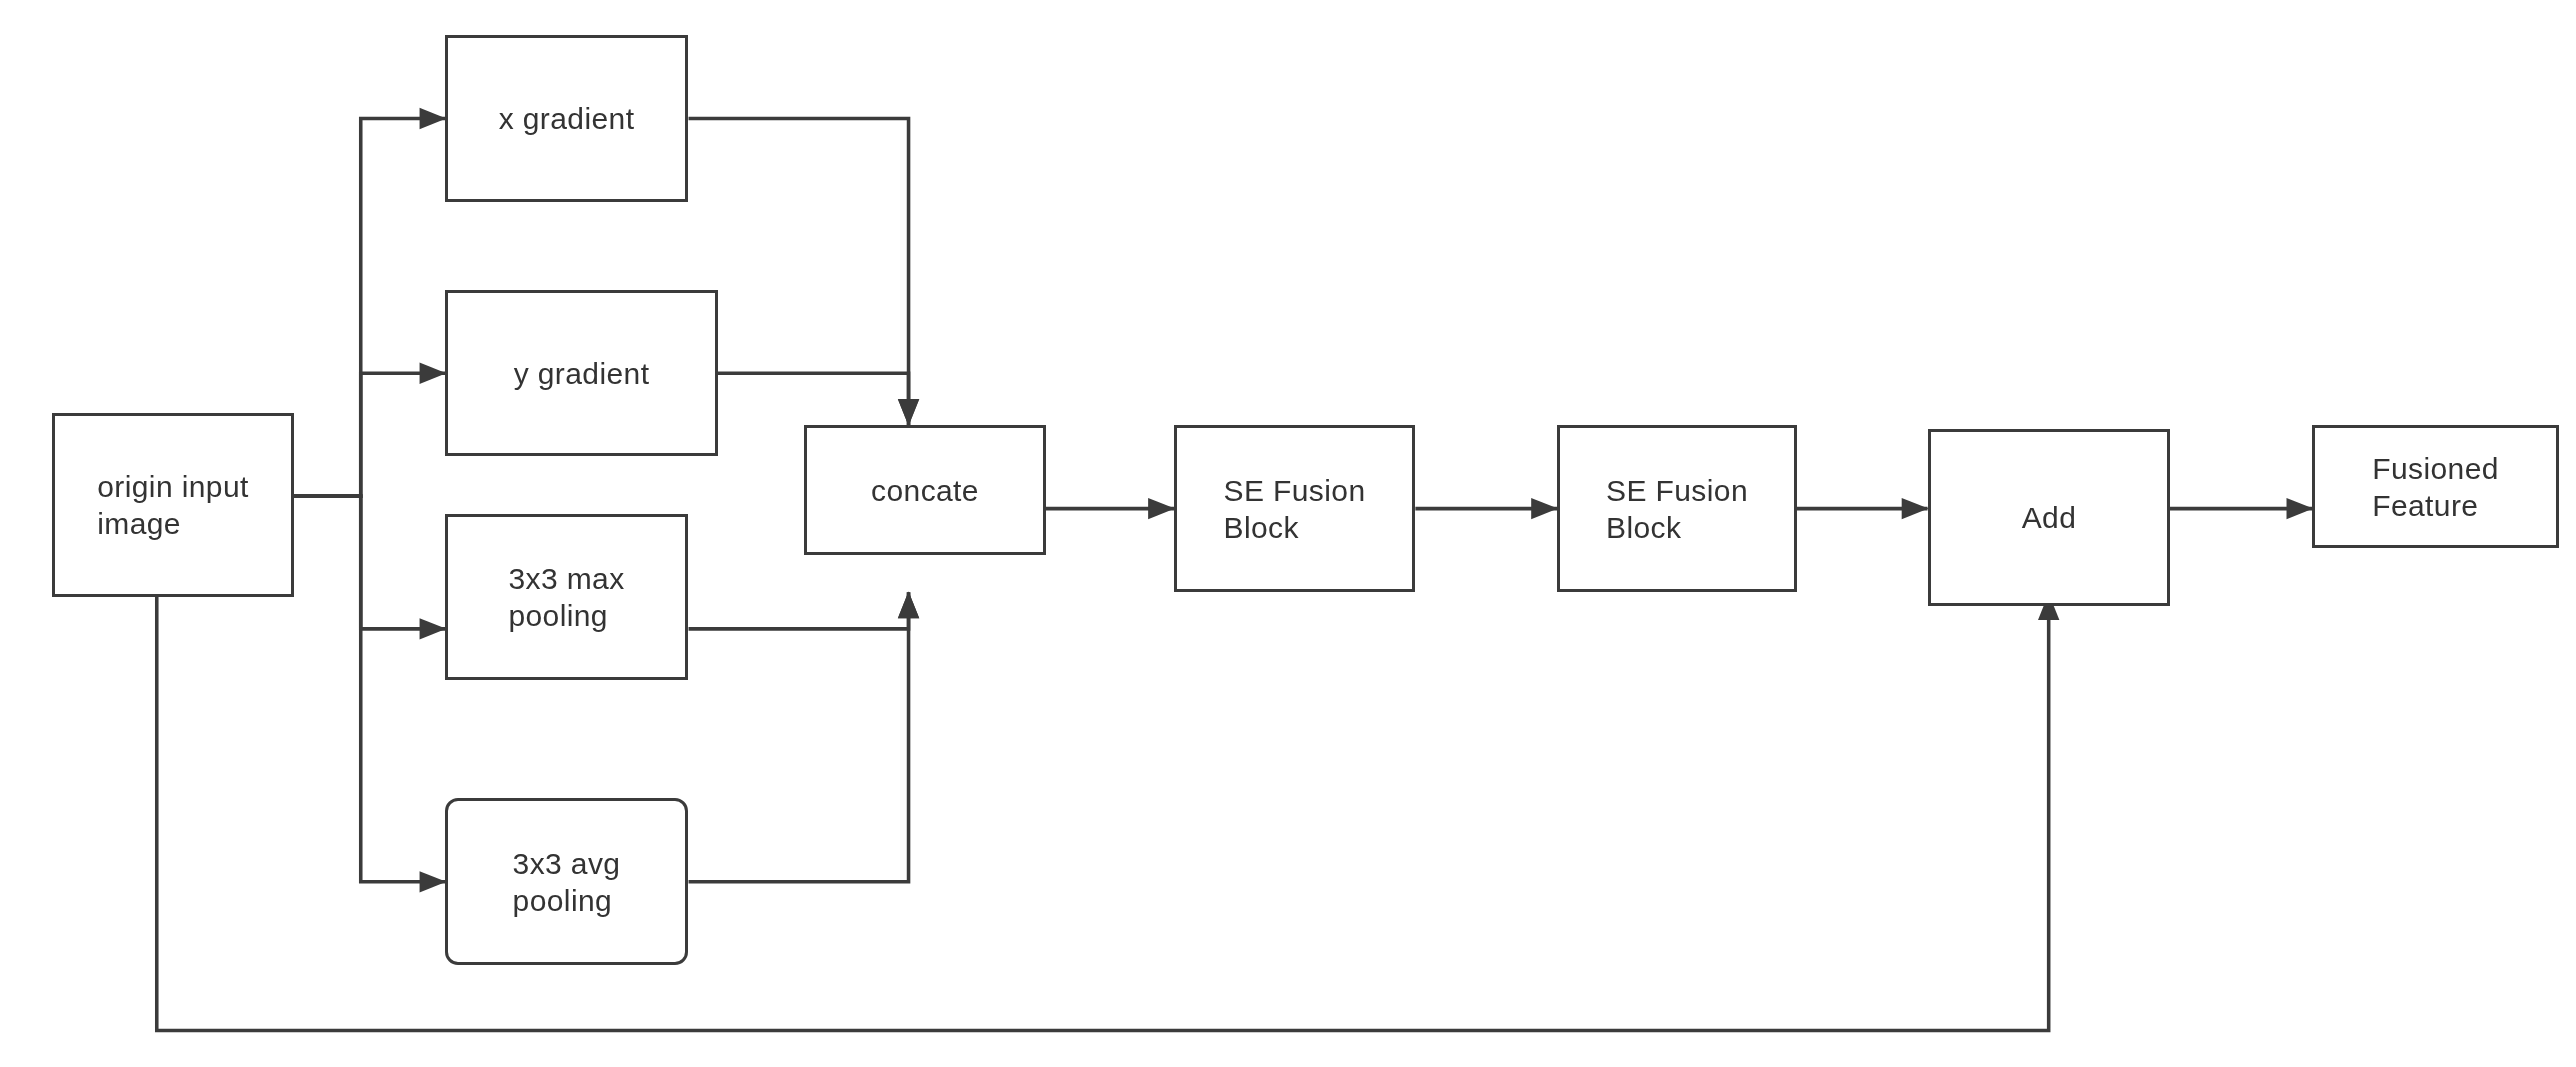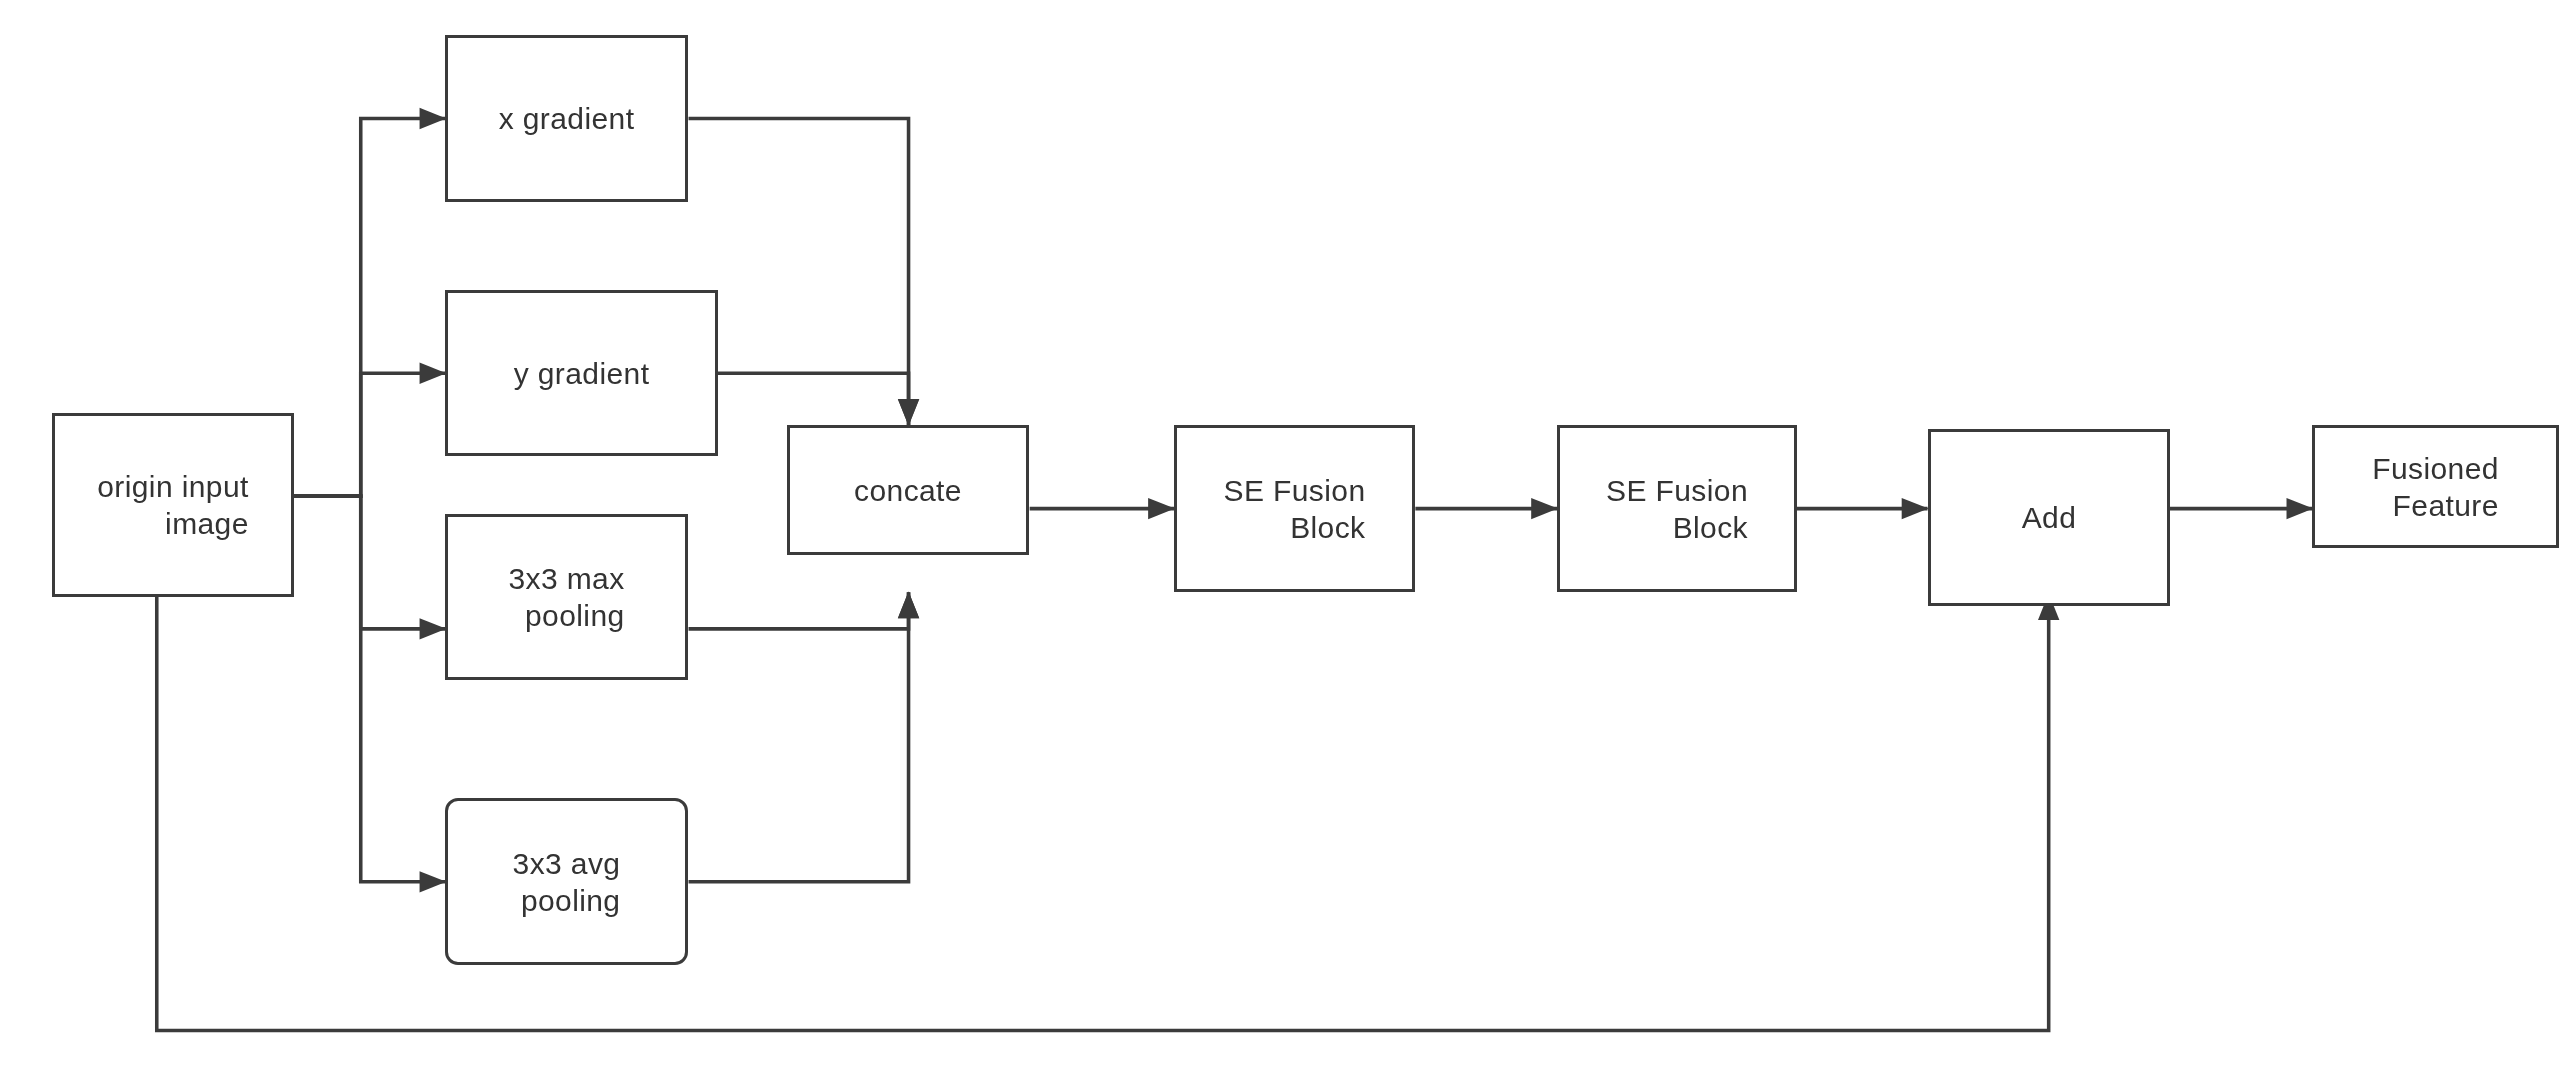--- a/index.html
+++ b/index.html
@@ -25,21 +25,21 @@
     display:block;
   }
   .node{
     position:absolute;
     box-sizing:border-box;
     background:var(--node-fill);
     border:3.6px solid var(--stroke);
     display:flex;
     align-items:center;
     justify-content:center;
-    text-align:right;
+    text-align:left;
   }
   .node .label{
     white-space:pre-line;
     font-size:30px;
     line-height:37px;
     color:var(--text);
     letter-spacing:0.4px;
   }
 </style>
 </head>
@@ -81,21 +81,21 @@
     <span class="label">y gradient</span>
   </div>
   <div class="node" style="left: 445px; top: 514px; width: 243px; height: 166px;">
     <span class="label">3x3 max
 pooling</span>
   </div>
   <div class="node" style="left: 445px; top: 798px; width: 243px; height: 167px; border-radius: 13px;">
     <span class="label">3x3 avg
 pooling</span>
   </div>
-  <div class="node" style="left: 787px; top: 425px; width: 242px; height: 130px;">
+  <div class="node" style="left: 804px; top: 425px; width: 242px; height: 130px;">
     <span class="label">concate</span>
   </div>
   <div class="node" style="left: 1174px; top: 425px; width: 241px; height: 167px;">
     <span class="label">SE Fusion
 Block</span>
   </div>
   <div class="node" style="left: 1557px; top: 425px; width: 240px; height: 167px;">
     <span class="label">SE Fusion
 Block</span>
   </div>

